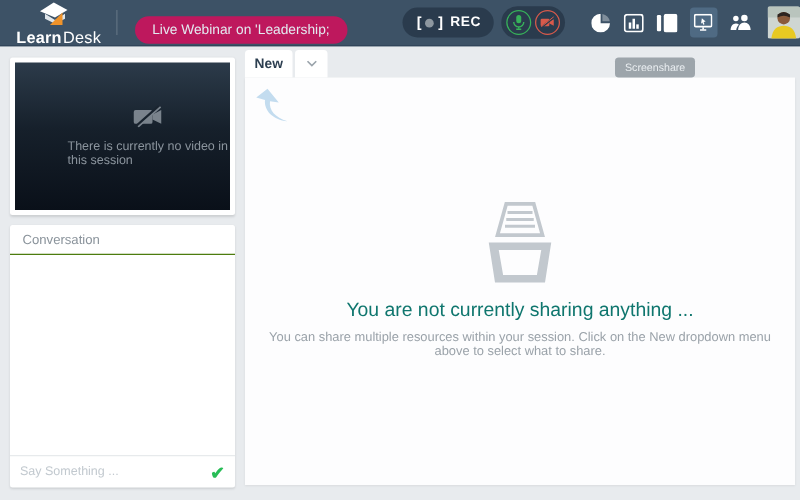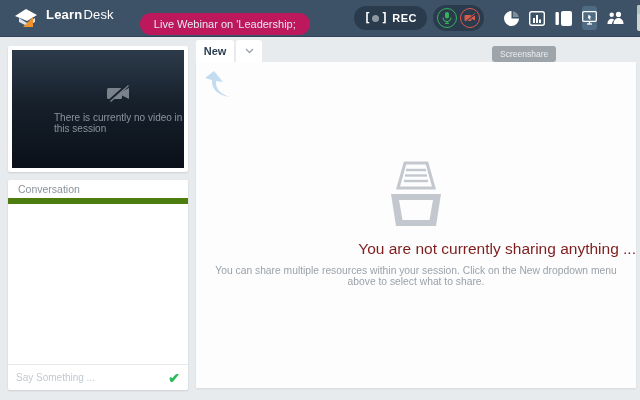--- a/index.html
+++ b/index.html
@@ -3,21 +3,21 @@
 <meta charset="utf-8">
 <style>
   * { margin:0; padding:0; box-sizing:border-box; }
   html,body { width:640px; height:400px; overflow:hidden; }
   body { font-family:"Liberation Sans", sans-serif; background:#e8ebee; position:relative; }
 
   
   .header { position:absolute; left:0; top:0; width:640px; height:37px;
             background:#3d5266; border-bottom:1px solid #31455a;
             display:flex; align-items:center; }
-  .brand { display:flex; margin-left:13px; }
+  .brand { display:flex; align-items:center; margin-left:13px;flex-direction:column; }
   .brand-logo { width:26px; height:22px; margin-right:7px; }
   .brand-text { color:#ffffff; font-size:13px; letter-spacing:.2px; }
   .brand-text b { font-weight:700; }
   .brand-text span.light { font-weight:400; margin-left:1px; }
   .header-divider { width:1px; height:20px; background:rgba(255,255,255,.18); margin:0 14px 0 12px; }
   .session-badge { background:#be185d; color:#e3eaf0; font-size:11px;
                    padding:5px 14px; border-radius:12px; white-space:nowrap;margin-top:12px; }
   .rec-pill { margin-left:44px; background:#2a3b4d; border-radius:12px; height:24px;
               display:flex; align-items:center; padding:0 10px; color:#fff; }
   .rec-brackets { font-family:"DejaVu Sans Mono", monospace; font-size:12px; font-weight:700; letter-spacing:-1px; }
@@ -48,21 +48,21 @@
                 box-shadow:0 1px 2px rgba(0,0,0,.12); }
   .video-area { width:100%; height:100%;
                 background:linear-gradient(180deg,#2c3b4a 0%,#16202b 45%,#0a1019 100%);
                 display:flex; flex-direction:column; align-items:center; justify-content:center;padding-left:42px; }
   .novideo-icon { width:26px; height:18px; margin-bottom:10px; opacity:.85; }
   .novideo-text { color:#8b949d; font-size:10px; }
 
   .conv-card { position:absolute; left:8px; top:180px; width:180px; height:210px;
                background:#ffffff; border-radius:2px; box-shadow:0 1px 2px rgba(0,0,0,.12);
                display:flex; flex-direction:column; }
-  .conv-header { height:24px; border-bottom:6px solid #4d7c0f; display:flex; align-items:center;
+  .conv-header { height:24px; border-bottom:1px solid #4d7c0f; display:flex; align-items:center;
                  padding:0 10px; color:#8a939b; font-size:10.5px; flex:none; }
   .conv-body { flex:1; }
   .conv-input-row { height:26px; border-top:1px solid #e7eaec; display:flex; align-items:center;
                     padding:0 8px; flex:none; }
   .conv-input { flex:1; border:none; outline:none; font-size:10px; color:#444;
                 font-family:"Liberation Sans", sans-serif; background:transparent; }
   .conv-input::placeholder { color:#c2c9cf; }
   .send-check { color:#28bd57; font-size:14px; font-weight:700; margin-left:6px; }
 
   
@@ -71,21 +71,21 @@
   .tab { background:#ffffff; border-radius:3px 3px 0 0; height:22px;
          display:flex; align-items:center; justify-content:center; }
   .tab-new { width:38px; color:#2c3e50; font-size:11px; font-weight:700; }
   .tab-caret { width:26px; color:#9aa3ab; }
   .content { background:#fdfdfe; height:326px; position:relative;
              box-shadow:0 1px 2px rgba(0,0,0,.08); }
   .hint-arrow { position:absolute; left:8px; top:8px; width:28px; height:30px; }
   .hint-text { position:absolute; left:42px; top:18px; color:#2a8fe0; font-size:11px; }
   .empty-wrap { position:absolute; left:0; top:98px; width:100%; text-align:center; }
   .share-icon { width:62px; height:68px; margin:0 auto 12px; display:block; }
-  .empty-title { color:#7f1d1d; font-size:15.5px;text-align:right; }
+  .empty-title { color:#0f766e; font-size:15.5px; }
   .empty-sub { color:#9aa2a9; font-size:10.3px; margin-top:7px; padding:0 6px; }
 </style>
 </head>
 <body>
 
 <div class="header">
   <div class="brand">
     <svg class="brand-logo" viewBox="0 0 26 22">
       <path d="M2 9 L13 2 L24 8 L14 14 Z" fill="#ffffff"></path>
       <path d="M6 11 L14 16 L22 11 L22 15 L14 19 L6 15 Z" fill="#dfe5ea"></path>

